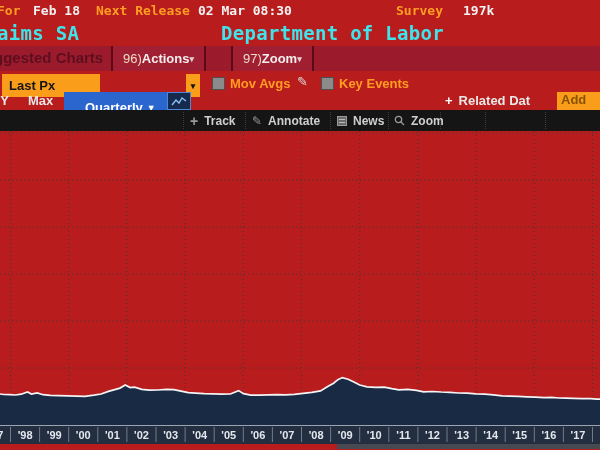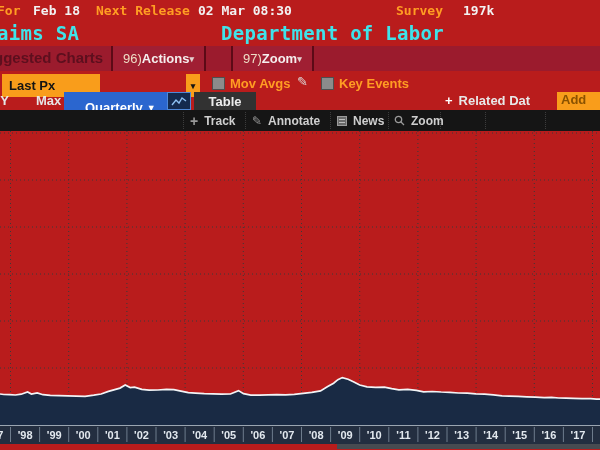--- a/index.html
+++ b/index.html
@@ -83,32 +83,31 @@
   <button class="obtn" style="left:2px;width:98px">Last Px</button>
   <button class="obtn" style="left:186px;width:14px;padding:0;justify-content:center;font-size:9px">▾</button>
   <span class="cbx" style="left:212px"></span>
   <span class="olab" style="left:230px">Mov Avgs</span>
   <span class="pencil" style="left:297px">✎</span>
   <span class="cbx" style="left:321px"></span>
   <span class="olab" style="left:339px">Key Events</span>
 
   <div id="ranges">
       <span class="rng" style="left: -7px;">5Y</span>
-      <span class="rng" style="left: 36px;">Max</span>
+      <span class="rng" style="left: 28px;">Max</span>
     </div>
   <button class="qbtn">
     <span>Quarterly</span>
     <span class="crt">▼</span>
   </button>
   <button class="ibtn">
     <svg width="16" height="11" viewBox="0 0 16 11">
       <polyline points="1,9 5,4 8,7 11,2 15,5" fill="none" stroke="#8ec0f2" stroke-width="1.4"></polyline>
     </svg>
   </button>
-  <button class="tbtn">Table</button>
   <span class="rel">
     <span class="plus">+</span>
     <span>Related Dat</span>
   </span>
   <button class="addbtn">Add Data</button>
 
   <div class="tbar" id="tbar">
       <span class="tsep" style="left: 183px;"></span>
       <span class="tsep" style="left: 245px;"></span>
       <span class="tsep" style="left: 330px;"></span>

